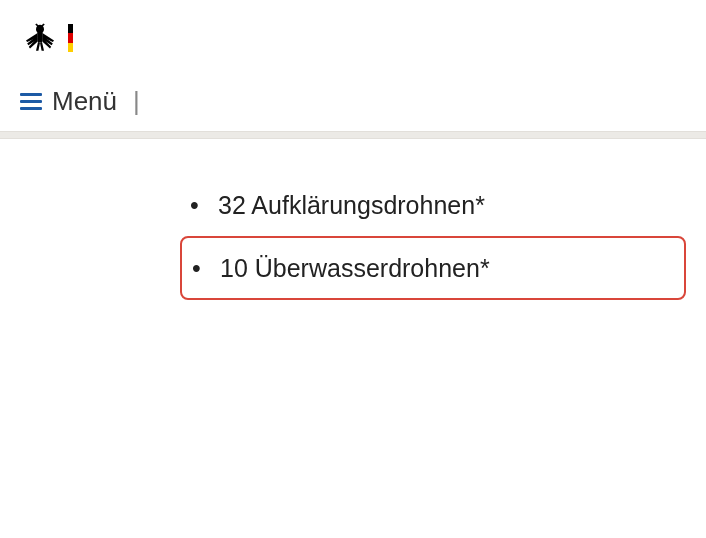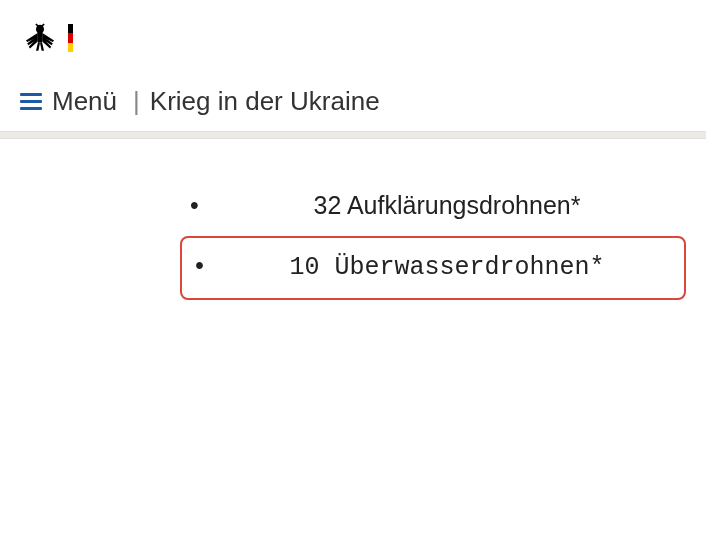--- a/index.html
+++ b/index.html
@@ -66,34 +66,32 @@
     }
     ul.items {
       list-style: none;
     }
     ul.items li {
       position: relative;
       padding: 14px 10px 14px 38px;
       font-size: 25px;
       color: #222;
       line-height: 1.3;
-      text-align: center;
     }
     ul.items li::before {
       content: "•";
       position: absolute;
       left: 10px;
       top: 14px;
       color: #222;
       font-size: 25px;
     }
     ul.items li.highlighted {
       border: 2px solid #d9463a;
       border-radius: 8px;
-      font-family: Liberation Mono, monospace;
     }
   </style>
 </head>
 <body>
 
 <div class="top-bar">
   <svg class="eagle" viewBox="0 0 100 100">
     <g fill="#000">
       <ellipse cx="50" cy="28" rx="10" ry="11"></ellipse>
       <rect x="43" y="35" width="14" height="26" rx="4"></rect>
@@ -117,21 +115,20 @@
 </div>
 
 <div class="nav-row">
   <span class="hamburger">
     <span></span>
       <span></span>
       <span></span>
   </span>
   <span class="menu-label">Menü</span>
   <span class="sep">|</span>
-  <span class="breadcrumb-title">Krieg in der Ukraine</span>
 </div>
 
 <div class="divider"></div>
 
 <div class="content">
   <ul class="items">
     <li><span>32 Aufklärungsdrohnen*</span></li>
     <li class="highlighted"><span>10 Überwasserdrohnen*</span></li>
   </ul>
 </div>

